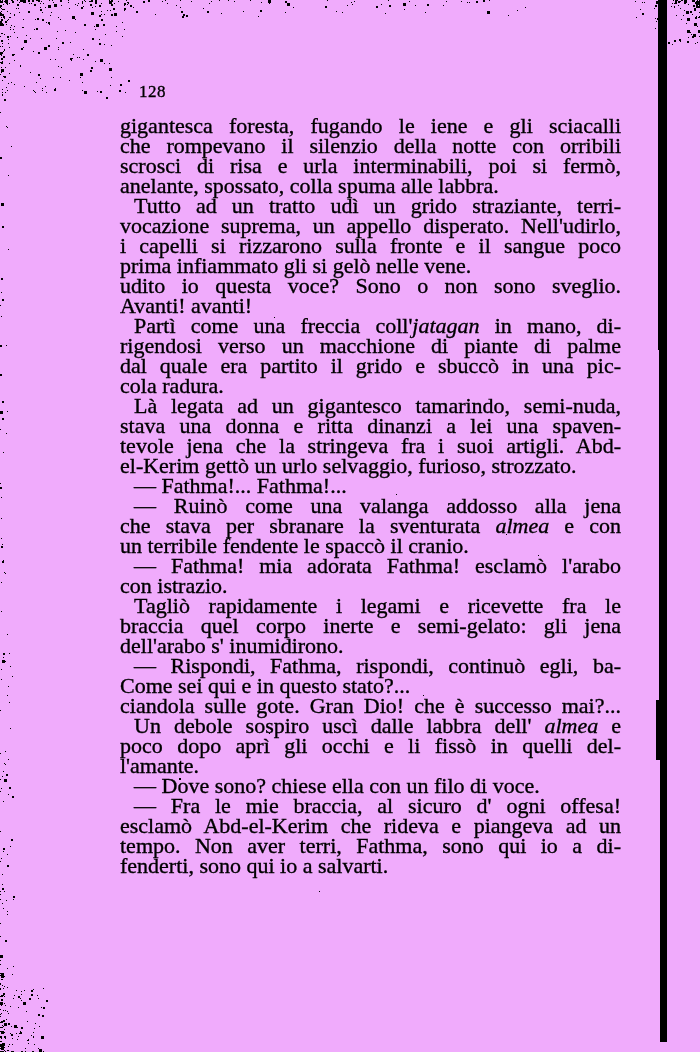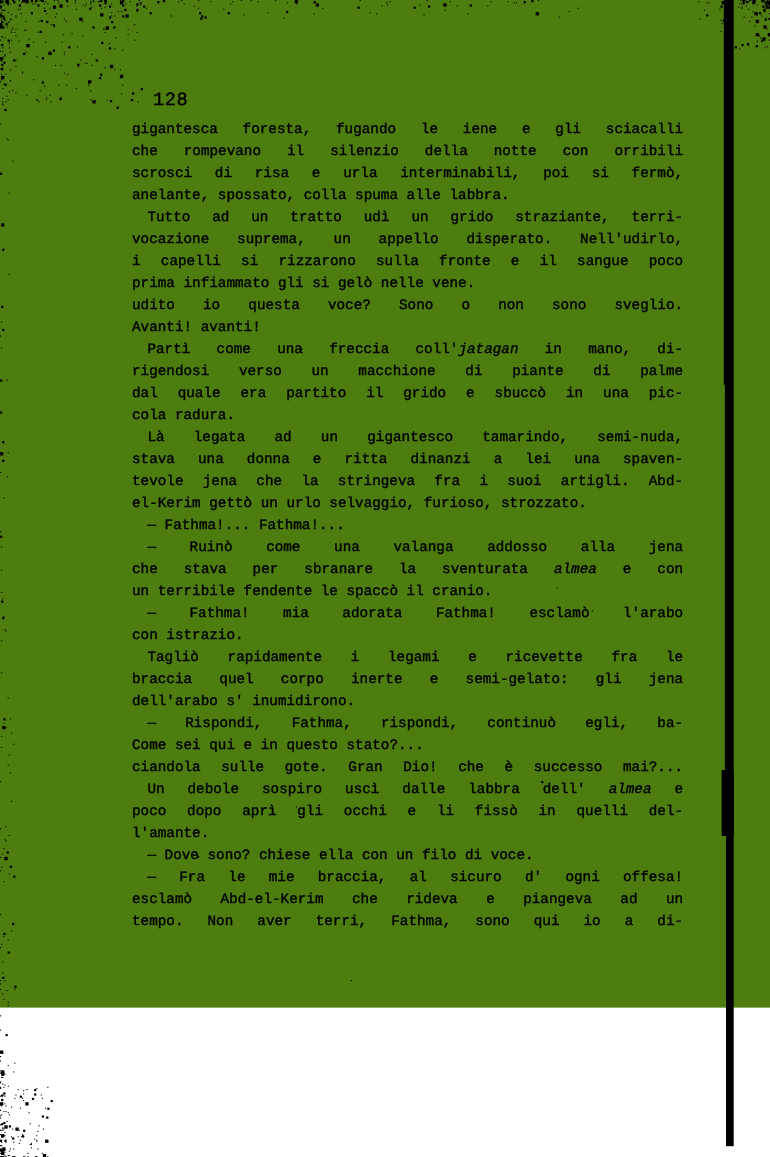--- a/index.html
+++ b/index.html
@@ -3,37 +3,37 @@
 <meta charset="utf-8">
 <style>
   html, body { margin: 0; padding: 0; }
   body {
     width: 700px; height: 1052px;
     background: #ffffff;
     overflow: hidden;
   }
   .page {
     position: relative;
-    width: 700px; height: 916px;
-    background: #4d7c0f;
+    width: 700px; height: 1052px;
+    background: #f0abfc;
     color: #000000;
-    font-family: Liberation Mono, monospace;
+    font-family: Liberation Serif, serif;
     -webkit-text-stroke: 0.35px #000;
   }
   .page-number {
     position: absolute;
     left: 139px; top: 82px;
     font-size: 17px;
     letter-spacing: 0.5px;
   }
   .text-block {
     position: absolute;
-    left: 120px; top: 108px;
+    left: 120px; top: 116px;
     width: 501px;
-    font-size: 13px;
+    font-size: 22px;
     line-height: 20px;
   }
   .line {
     text-align: justify;
     text-align-last: justify;
     -moz-text-align-last: justify;
     height: 20px;
     overflow: visible;
     white-space: normal;
   }
@@ -850,15 +850,16 @@
       <div class="line indent"><span>— Rispondi, Fathma, rispondi, continuò egli, ba-</span></div>
       <div class="line last"><span>Come sei qui e in questo stato?...</span></div>
       <div class="line"><span>ciandola sulle gote. Gran Dio! che è successo mai?...</span></div>
       <div class="line indent"><span>Un debole sospiro uscì dalle labbra dell' </span><i>almea</i><span> e</span></div>
       <div class="line"><span>poco dopo aprì gli occhi e li fissò in quelli del-</span></div>
       <div class="line last"><span>l'amante.</span></div>
       <div class="line last indent"><span>— Dove sono? chiese ella con un filo di voce.</span></div>
       <div class="line indent"><span>— Fra le mie braccia, al sicuro d' ogni offesa!</span></div>
       <div class="line"><span>esclamò Abd-el-Kerim che rideva e piangeva ad un</span></div>
       <div class="line"><span>tempo. Non aver terri, Fathma, sono qui io a di-</span></div>
+      <div class="line last"><span>fenderti, sono qui io a salvarti.</span></div>
     </div>
 
 </div>
 
 </body></html>

